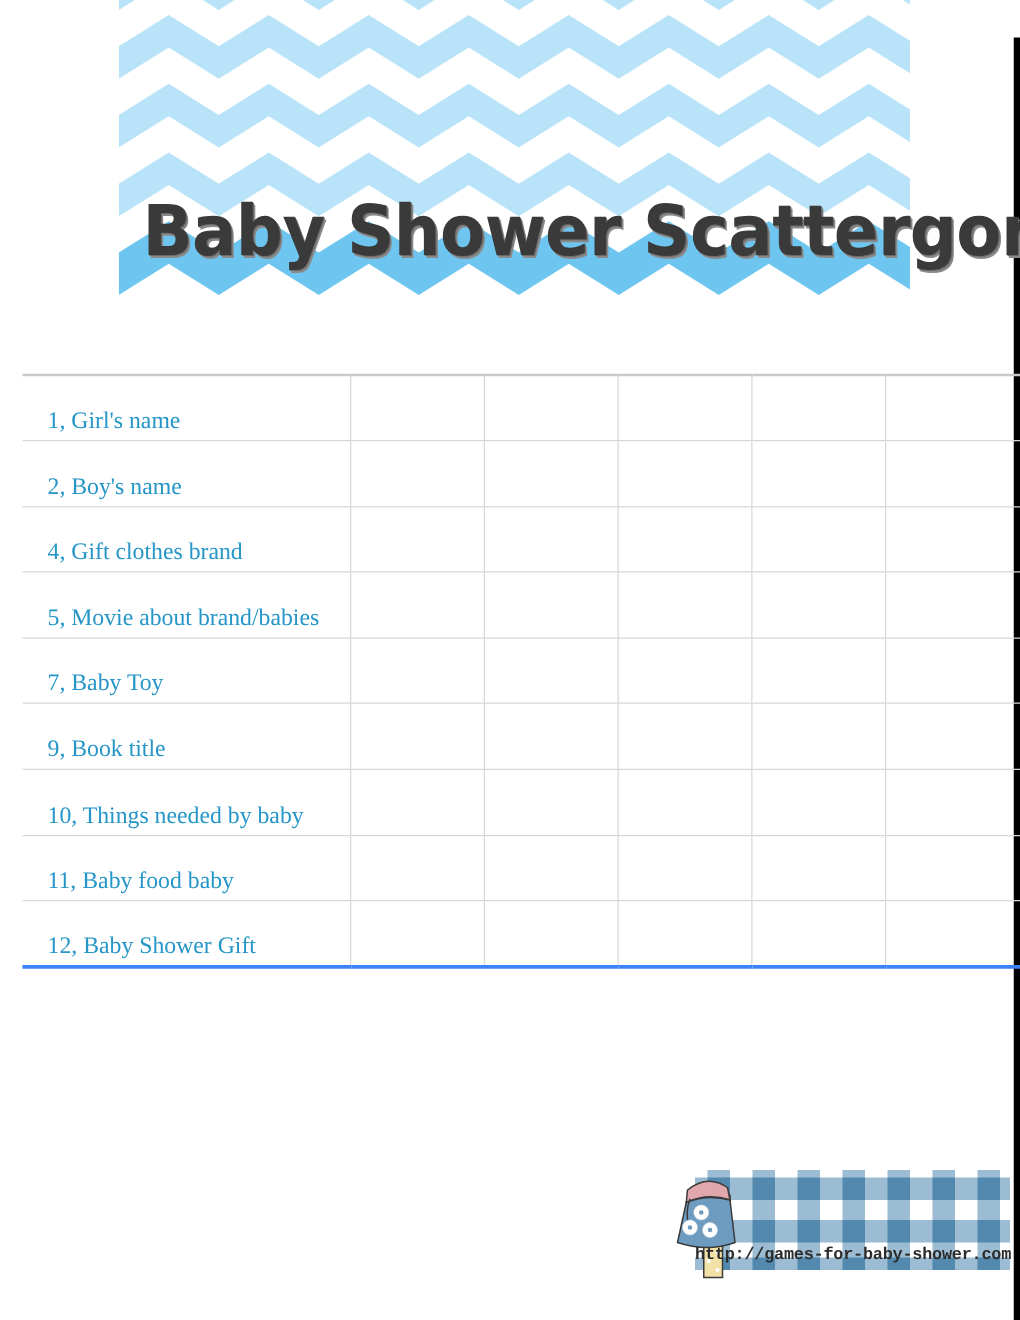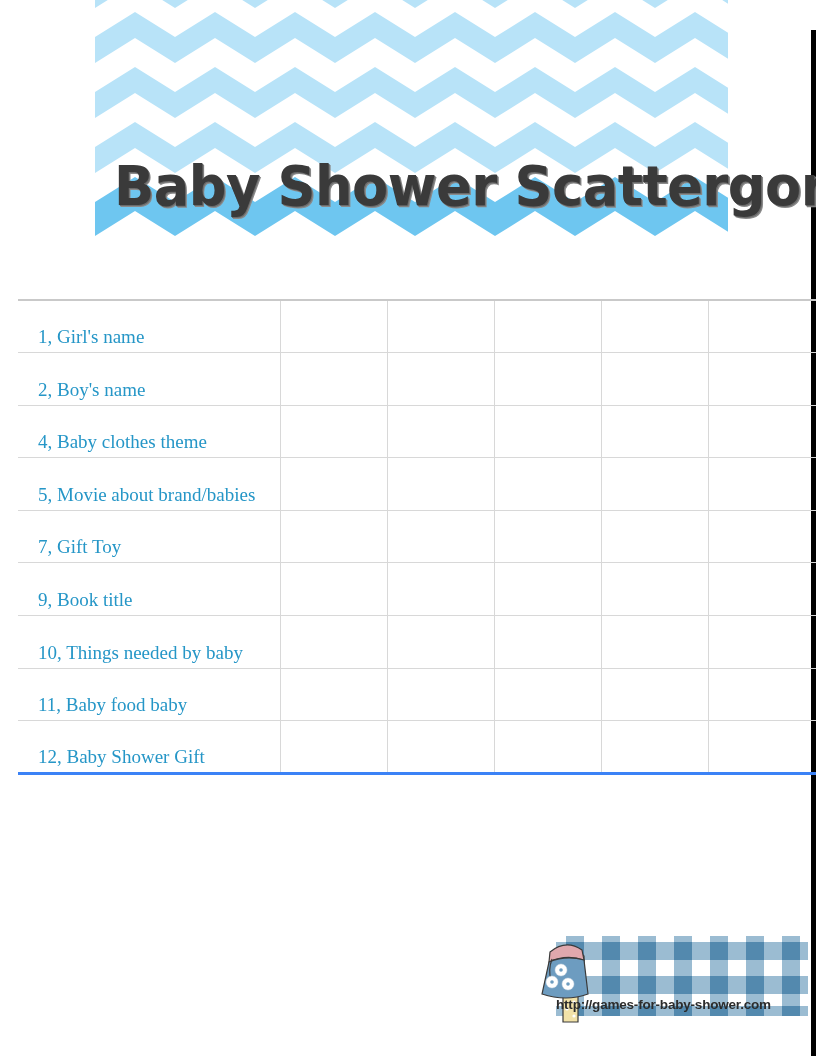--- a/index.html
+++ b/index.html
@@ -121,21 +121,21 @@
     top: -4px;
     width: 72px;
     height: 92px;
   }
   #girl-figure svg { display: block; }
   #footer-url {
     position: absolute;
     left: 0px;
     top: 60px;
     width: 260px;
-    font-family: Liberation Sans, sans-serif;
+    font-family: Liberation Mono, monospace;
     font-weight: bold;
     font-size: 13.5px;
     line-height: 18px;
     color: #2c2c2c;
     white-space: nowrap;
     letter-spacing: -0.2px;
   }
 </style>
 </head>
 <body>
@@ -186,37 +186,37 @@
       </tr>
       <tr>
         <td class="prompt-cell"><span class="prompt-text">2, Boy's name</span></td>
         <td class="answer-cell"></td>
         <td class="answer-cell"></td>
         <td class="answer-cell"></td>
         <td class="answer-cell"></td>
         <td class="answer-cell"></td>
       </tr>
       <tr>
-        <td class="prompt-cell"><span class="prompt-text">4, Baby clothes theme</span></td>
+        <td class="prompt-cell"><span class="prompt-text">4, Gift clothes brand</span></td>
         <td class="answer-cell"></td>
         <td class="answer-cell"></td>
         <td class="answer-cell"></td>
         <td class="answer-cell"></td>
         <td class="answer-cell"></td>
       </tr>
       <tr>
         <td class="prompt-cell"><span class="prompt-text">5, Movie about brand/babies</span></td>
         <td class="answer-cell"></td>
         <td class="answer-cell"></td>
         <td class="answer-cell"></td>
         <td class="answer-cell"></td>
         <td class="answer-cell"></td>
       </tr>
       <tr>
-        <td class="prompt-cell"><span class="prompt-text">7, Gift Toy</span></td>
+        <td class="prompt-cell"><span class="prompt-text">7, Baby Toy</span></td>
         <td class="answer-cell"></td>
         <td class="answer-cell"></td>
         <td class="answer-cell"></td>
         <td class="answer-cell"></td>
         <td class="answer-cell"></td>
       </tr>
       <tr>
         <td class="prompt-cell"><span class="prompt-text">9, Book title</span></td>
         <td class="answer-cell"></td>
         <td class="answer-cell"></td>

